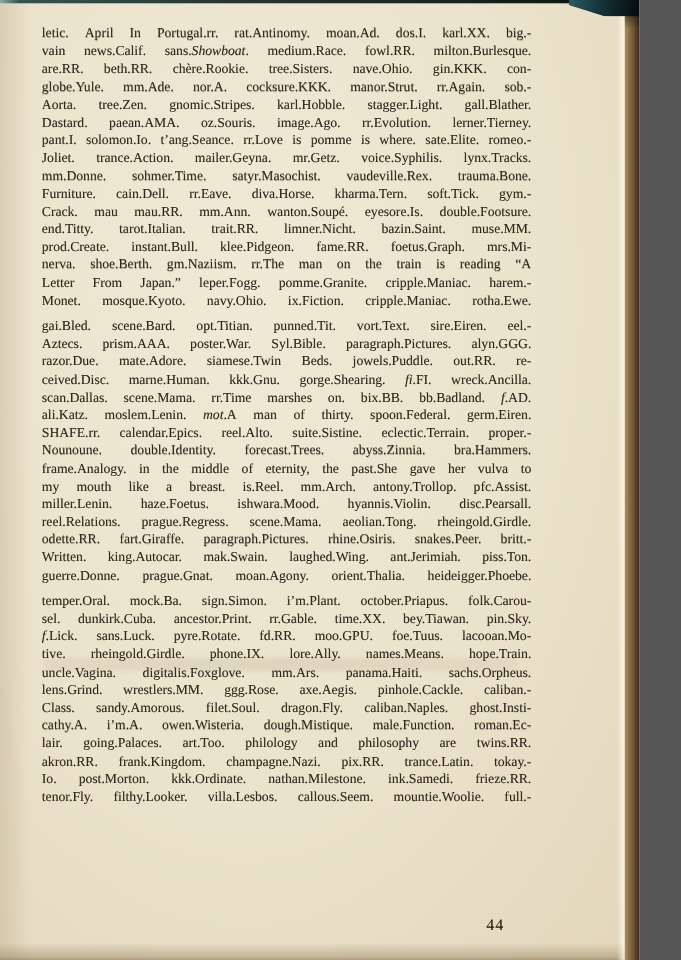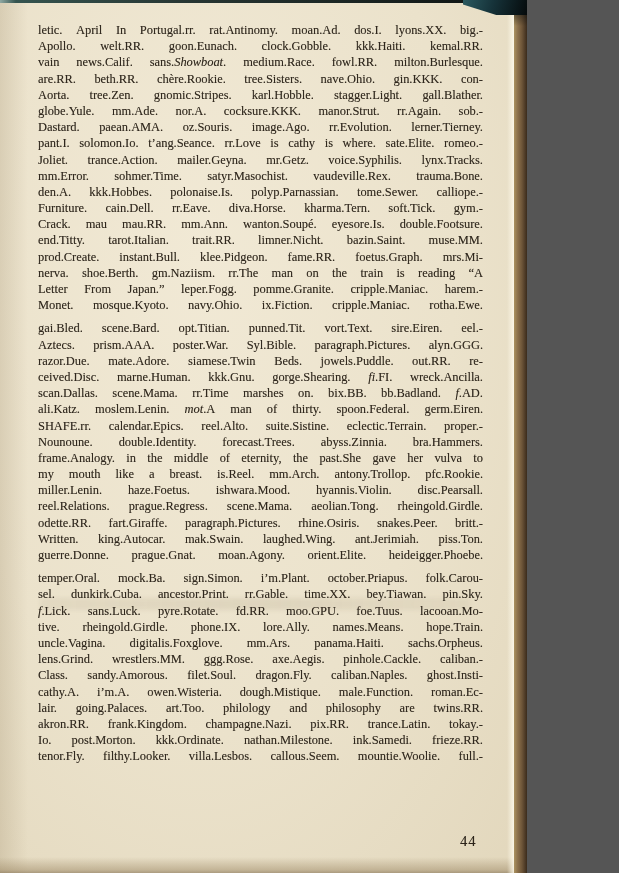--- a/index.html
+++ b/index.html
@@ -1,18 +1,18 @@
 <!DOCTYPE html>
 <html><head>
 <meta charset="utf-8">
 <style>
   html, body { margin: 0; padding: 0; background: #555; }
   .scan {
     position: relative;
-    width: 527px;
+    width: 581px;
     height: 873px;
     overflow: hidden;
     background-color: #ece3cd;
     background-image: radial-gradient(ellipse at 38% 30%, #f1e9d5 0%, #ebe2cb 55%, #e2d7bc 100%);
     font-family: "Liberation Serif", "DejaVu Serif", serif;
     text-decoration: underline;
   }
   
   .left-shade {
     position: absolute; left: 0; top: 0; bottom: 0; width: 28px;
@@ -64,21 +64,21 @@
     justify-content: space-between;
     align-items: baseline;
     height: 16.2px;
     overflow: hidden;
     white-space: nowrap;
   }
   .w { display: inline-block; }
   .w:not(:last-child) { margin-right: 3px; }
   .line i { font-style: italic; }
   .page-number {
-    position: absolute; left: 460px; top: 833px;
+    position: absolute; left: 442px; top: 833px;
     color: #2b2319; font-size: 14.5px; letter-spacing: 1px;
     text-shadow: 0.2px 0.2px 0 rgba(43,35,25,0.4);
   }
 </style>
 </head>
 <body>
 
 <div class="scan">
   <div class="left-shade"></div>
   <div class="showthrough"></div>
@@ -86,107 +86,91 @@
   <div class="text-block">
       <div class="para">
         <div class="line">
           <span class="w"><span>letic.</span></span>
           <span class="w"><span>April</span></span>
           <span class="w"><span>In</span></span>
           <span class="w"><span>Portugal.rr.</span></span>
           <span class="w"><span>rat.Antinomy.</span></span>
           <span class="w"><span>moan.Ad.</span></span>
           <span class="w"><span>dos.I.</span></span>
-          <span class="w"><span>lyons.XX.</span></span>
+          <span class="w"><span>karl.XX.</span></span>
           <span class="w"><span>big.-</span></span>
-        </div>
-        <div class="line">
-          <span class="w"><span>Apollo.</span></span>
-          <span class="w"><span>welt.RR.</span></span>
-          <span class="w"><span>goon.Eunach.</span></span>
-          <span class="w"><span>clock.Gobble.</span></span>
-          <span class="w"><span>kkk.Haiti.</span></span>
-          <span class="w"><span>kemal.RR.</span></span>
         </div>
         <div class="line">
           <span class="w"><span>vain</span></span>
           <span class="w"><span>news.Calif.</span></span>
           <span class="w"><span>sans.</span><i>Showboat</i><span>.</span></span>
           <span class="w"><span>medium.Race.</span></span>
           <span class="w"><span>fowl.RR.</span></span>
           <span class="w"><span>milton.Burlesque.</span></span>
         </div>
         <div class="line">
           <span class="w"><span>are.RR.</span></span>
           <span class="w"><span>beth.RR.</span></span>
           <span class="w"><span>chère.Rookie.</span></span>
           <span class="w"><span>tree.Sisters.</span></span>
           <span class="w"><span>nave.Ohio.</span></span>
           <span class="w"><span>gin.KKK.</span></span>
           <span class="w"><span>con-</span></span>
         </div>
         <div class="line">
-          <span class="w"><span>Aorta.</span></span>
-          <span class="w"><span>tree.Zen.</span></span>
-          <span class="w"><span>gnomic.Stripes.</span></span>
-          <span class="w"><span>karl.Hobble.</span></span>
-          <span class="w"><span>stagger.Light.</span></span>
-          <span class="w"><span>gall.Blather.</span></span>
-        </div>
-        <div class="line">
           <span class="w"><span>globe.Yule.</span></span>
           <span class="w"><span>mm.Ade.</span></span>
           <span class="w"><span>nor.A.</span></span>
           <span class="w"><span>cocksure.KKK.</span></span>
           <span class="w"><span>manor.Strut.</span></span>
           <span class="w"><span>rr.Again.</span></span>
           <span class="w"><span>sob.-</span></span>
         </div>
         <div class="line">
+          <span class="w"><span>Aorta.</span></span>
+          <span class="w"><span>tree.Zen.</span></span>
+          <span class="w"><span>gnomic.Stripes.</span></span>
+          <span class="w"><span>karl.Hobble.</span></span>
+          <span class="w"><span>stagger.Light.</span></span>
+          <span class="w"><span>gall.Blather.</span></span>
+        </div>
+        <div class="line">
           <span class="w"><span>Dastard.</span></span>
           <span class="w"><span>paean.AMA.</span></span>
           <span class="w"><span>oz.Souris.</span></span>
           <span class="w"><span>image.Ago.</span></span>
           <span class="w"><span>rr.Evolution.</span></span>
           <span class="w"><span>lerner.Tierney.</span></span>
         </div>
         <div class="line">
           <span class="w"><span>pant.I.</span></span>
           <span class="w"><span>solomon.Io.</span></span>
           <span class="w"><span>t’ang.Seance.</span></span>
           <span class="w"><span>rr.Love</span></span>
           <span class="w"><span>is</span></span>
-          <span class="w"><span>cathy</span></span>
+          <span class="w"><span>pomme</span></span>
           <span class="w"><span>is</span></span>
           <span class="w"><span>where.</span></span>
           <span class="w"><span>sate.Elite.</span></span>
           <span class="w"><span>romeo.-</span></span>
         </div>
         <div class="line">
           <span class="w"><span>Joliet.</span></span>
           <span class="w"><span>trance.Action.</span></span>
           <span class="w"><span>mailer.Geyna.</span></span>
           <span class="w"><span>mr.Getz.</span></span>
           <span class="w"><span>voice.Syphilis.</span></span>
           <span class="w"><span>lynx.Tracks.</span></span>
         </div>
         <div class="line">
-          <span class="w"><span>mm.Error.</span></span>
+          <span class="w"><span>mm.Donne.</span></span>
           <span class="w"><span>sohmer.Time.</span></span>
           <span class="w"><span>satyr.Masochist.</span></span>
           <span class="w"><span>vaudeville.Rex.</span></span>
           <span class="w"><span>trauma.Bone.</span></span>
-        </div>
-        <div class="line">
-          <span class="w"><span>den.A.</span></span>
-          <span class="w"><span>kkk.Hobbes.</span></span>
-          <span class="w"><span>polonaise.Is.</span></span>
-          <span class="w"><span>polyp.Parnassian.</span></span>
-          <span class="w"><span>tome.Sewer.</span></span>
-          <span class="w"><span>calliope.-</span></span>
         </div>
         <div class="line">
           <span class="w"><span>Furniture.</span></span>
           <span class="w"><span>cain.Dell.</span></span>
           <span class="w"><span>rr.Eave.</span></span>
           <span class="w"><span>diva.Horse.</span></span>
           <span class="w"><span>kharma.Tern.</span></span>
           <span class="w"><span>soft.Tick.</span></span>
           <span class="w"><span>gym.-</span></span>
         </div>
@@ -332,21 +316,21 @@
         </div>
         <div class="line">
           <span class="w"><span>my</span></span>
           <span class="w"><span>mouth</span></span>
           <span class="w"><span>like</span></span>
           <span class="w"><span>a</span></span>
           <span class="w"><span>breast.</span></span>
           <span class="w"><span>is.Reel.</span></span>
           <span class="w"><span>mm.Arch.</span></span>
           <span class="w"><span>antony.Trollop.</span></span>
-          <span class="w"><span>pfc.Rookie.</span></span>
+          <span class="w"><span>pfc.Assist.</span></span>
         </div>
         <div class="line">
           <span class="w"><span>miller.Lenin.</span></span>
           <span class="w"><span>haze.Foetus.</span></span>
           <span class="w"><span>ishwara.Mood.</span></span>
           <span class="w"><span>hyannis.Violin.</span></span>
           <span class="w"><span>disc.Pearsall.</span></span>
         </div>
         <div class="line">
           <span class="w"><span>reel.Relations.</span></span>
@@ -368,21 +352,21 @@
           <span class="w"><span>king.Autocar.</span></span>
           <span class="w"><span>mak.Swain.</span></span>
           <span class="w"><span>laughed.Wing.</span></span>
           <span class="w"><span>ant.Jerimiah.</span></span>
           <span class="w"><span>piss.Ton.</span></span>
         </div>
         <div class="line">
           <span class="w"><span>guerre.Donne.</span></span>
           <span class="w"><span>prague.Gnat.</span></span>
           <span class="w"><span>moan.Agony.</span></span>
-          <span class="w"><span>orient.Elite.</span></span>
+          <span class="w"><span>orient.Thalia.</span></span>
           <span class="w"><span>heideigger.Phoebe.</span></span>
         </div>
       </div>
       <div class="para">
         <div class="line">
           <span class="w"><span>temper.Oral.</span></span>
           <span class="w"><span>mock.Ba.</span></span>
           <span class="w"><span>sign.Simon.</span></span>
           <span class="w"><span>i’m.Plant.</span></span>
           <span class="w"><span>october.Priapus.</span></span>

